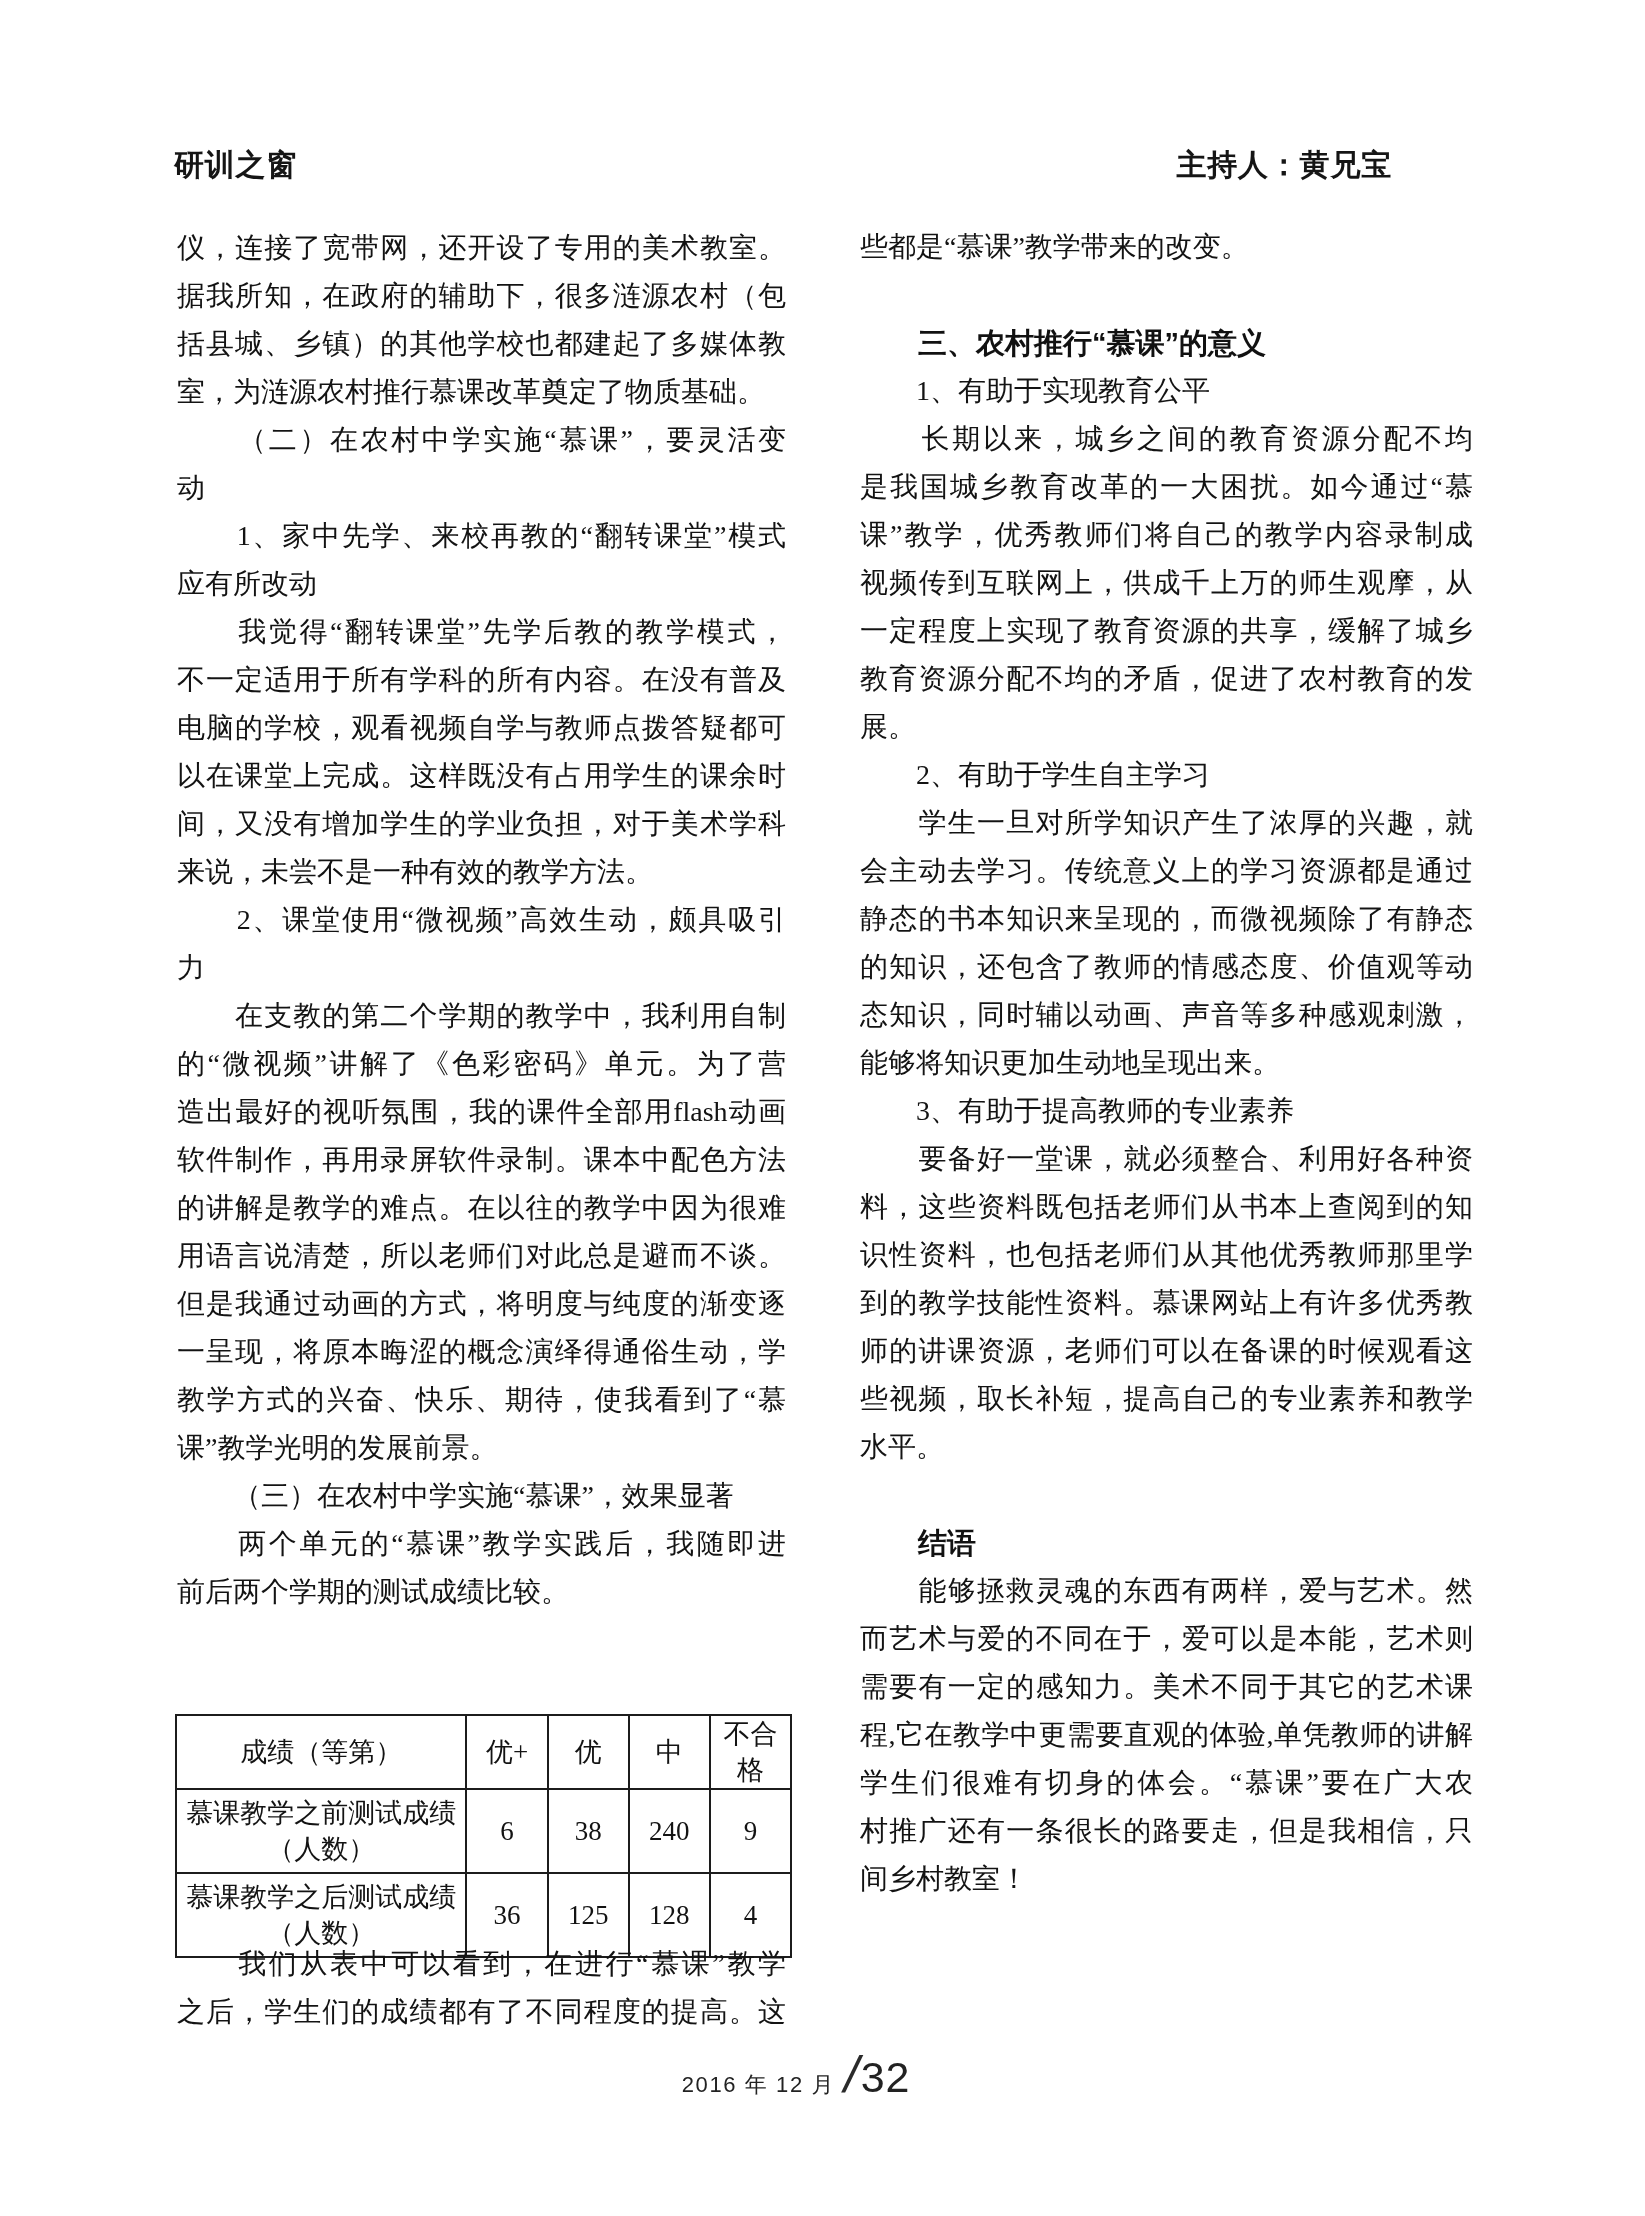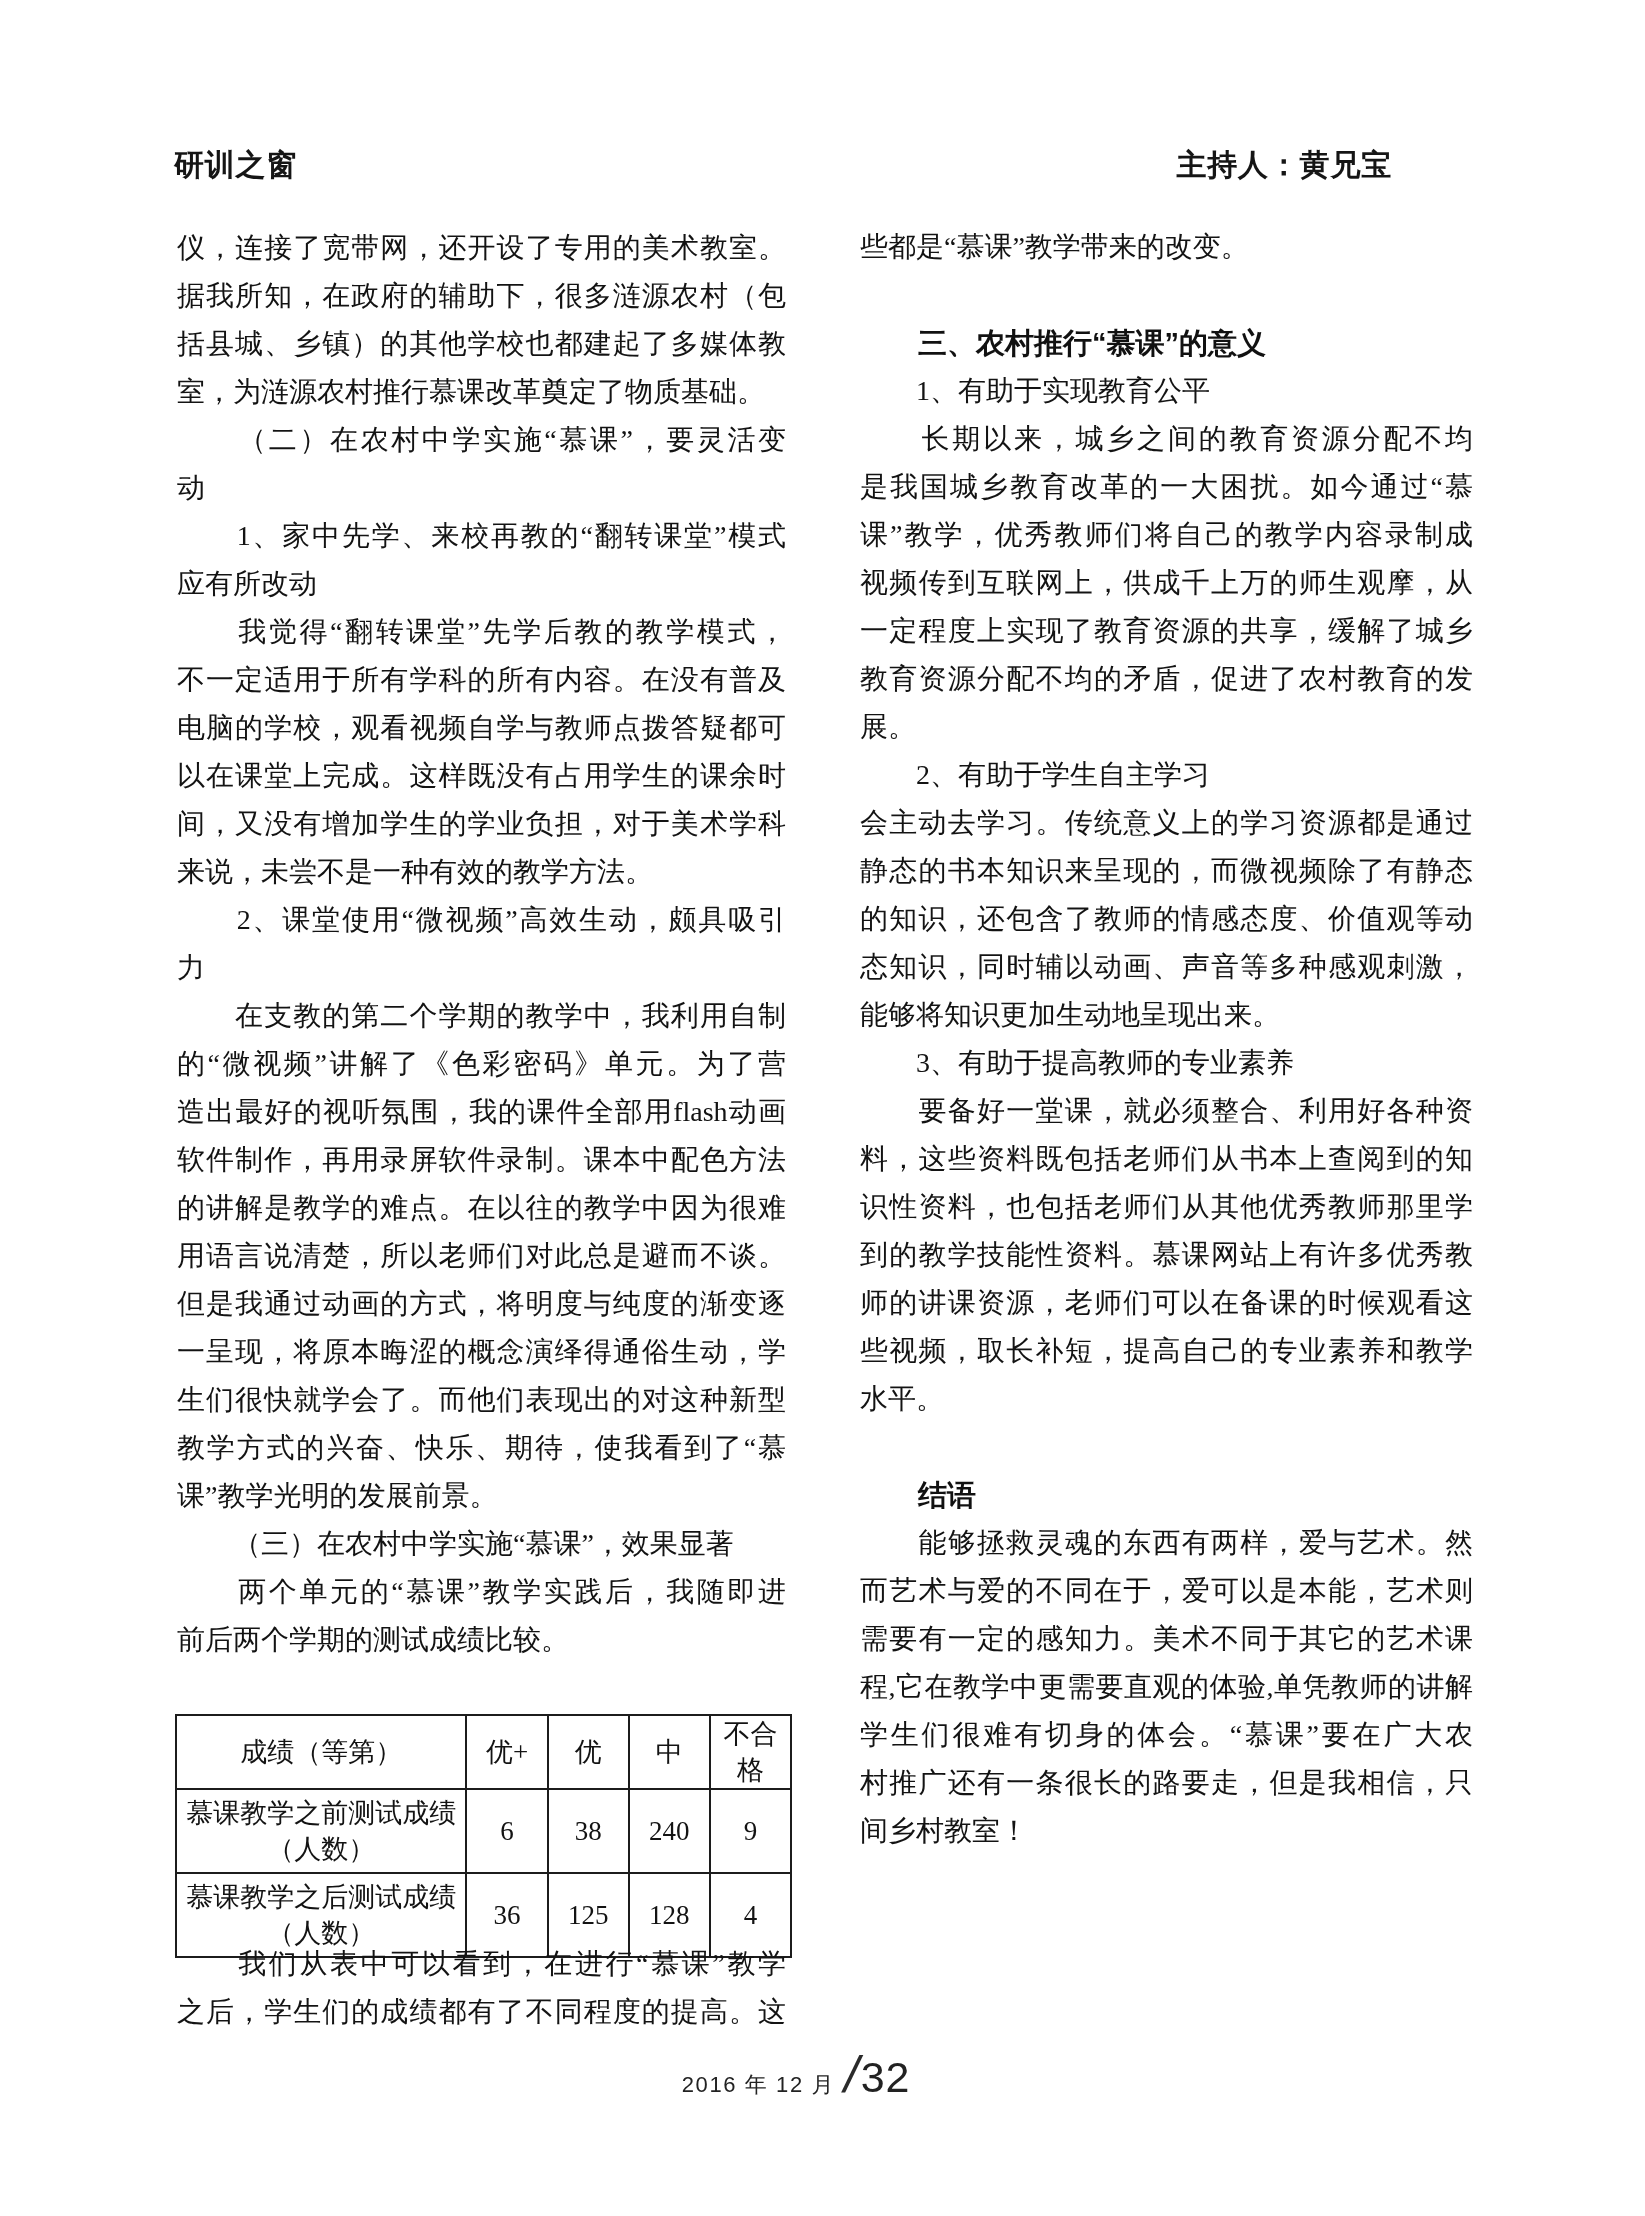--- a/index.html
+++ b/index.html
@@ -139,21 +139,20 @@
       <div class="line fill">　　2、课堂使用“微视频”高效生动，颇具吸引</div>
       <div class="line open">力</div>
       <div class="line fill">　　在支教的第二个学期的教学中，我利用自制</div>
       <div class="line fill">的“微视频”讲解了《色彩密码》单元。为了营</div>
       <div class="line fill">造出最好的视听氛围，我的课件全部用flash动画</div>
       <div class="line fill">软件制作，再用录屏软件录制。课本中配色方法</div>
       <div class="line fill">的讲解是教学的难点。在以往的教学中因为很难</div>
       <div class="line fill">用语言说清楚，所以老师们对此总是避而不谈。</div>
       <div class="line fill">但是我通过动画的方式，将明度与纯度的渐变逐</div>
       <div class="line fill">一呈现，将原本晦涩的概念演绎得通俗生动，学</div>
-      <div class="line fill">生们很快就学会了。而他们表现出的对这种新型</div>
       <div class="line fill">教学方式的兴奋、快乐、期待，使我看到了“慕</div>
       <div class="line open">课”教学光明的发展前景。</div>
       <div class="line open">　　（三）在农村中学实施“慕课”，效果显著</div>
       <div class="line fill">　　两个单元的“慕课”教学实践后，我随即进</div>
       <div class="line open">前后两个学期的测试成绩比较。</div>
     </div>
 
   <table id="results-table">
     <colgroup>
       <col class="col-label">
@@ -202,20 +201,21 @@
       <div class="line heading">　　三、农村推行“慕课”的意义</div>
       <div class="line open">　　1、有助于实现教育公平</div>
       <div class="line fill">　　长期以来，城乡之间的教育资源分配不均</div>
       <div class="line fill">是我国城乡教育改革的一大困扰。如今通过“慕</div>
       <div class="line fill">课”教学，优秀教师们将自己的教学内容录制成</div>
       <div class="line fill">视频传到互联网上，供成千上万的师生观摩，从</div>
       <div class="line fill">一定程度上实现了教育资源的共享，缓解了城乡</div>
       <div class="line fill">教育资源分配不均的矛盾，促进了农村教育的发</div>
       <div class="line open">展。</div>
       <div class="line open">　　2、有助于学生自主学习</div>
+      <div class="line fill">　　学生一旦对所学知识产生了浓厚的兴趣，就</div>
       <div class="line fill">会主动去学习。传统意义上的学习资源都是通过</div>
       <div class="line fill">静态的书本知识来呈现的，而微视频除了有静态</div>
       <div class="line fill">的知识，还包含了教师的情感态度、价值观等动</div>
       <div class="line fill">态知识，同时辅以动画、声音等多种感观刺激，</div>
       <div class="line open">能够将知识更加生动地呈现出来。</div>
       <div class="line open">　　3、有助于提高教师的专业素养</div>
       <div class="line fill">　　要备好一堂课，就必须整合、利用好各种资</div>
       <div class="line fill">料，这些资料既包括老师们从书本上查阅到的知</div>
       <div class="line fill">识性资料，也包括老师们从其他优秀教师那里学</div>
       <div class="line fill">到的教学技能性资料。慕课网站上有许多优秀教</div>

